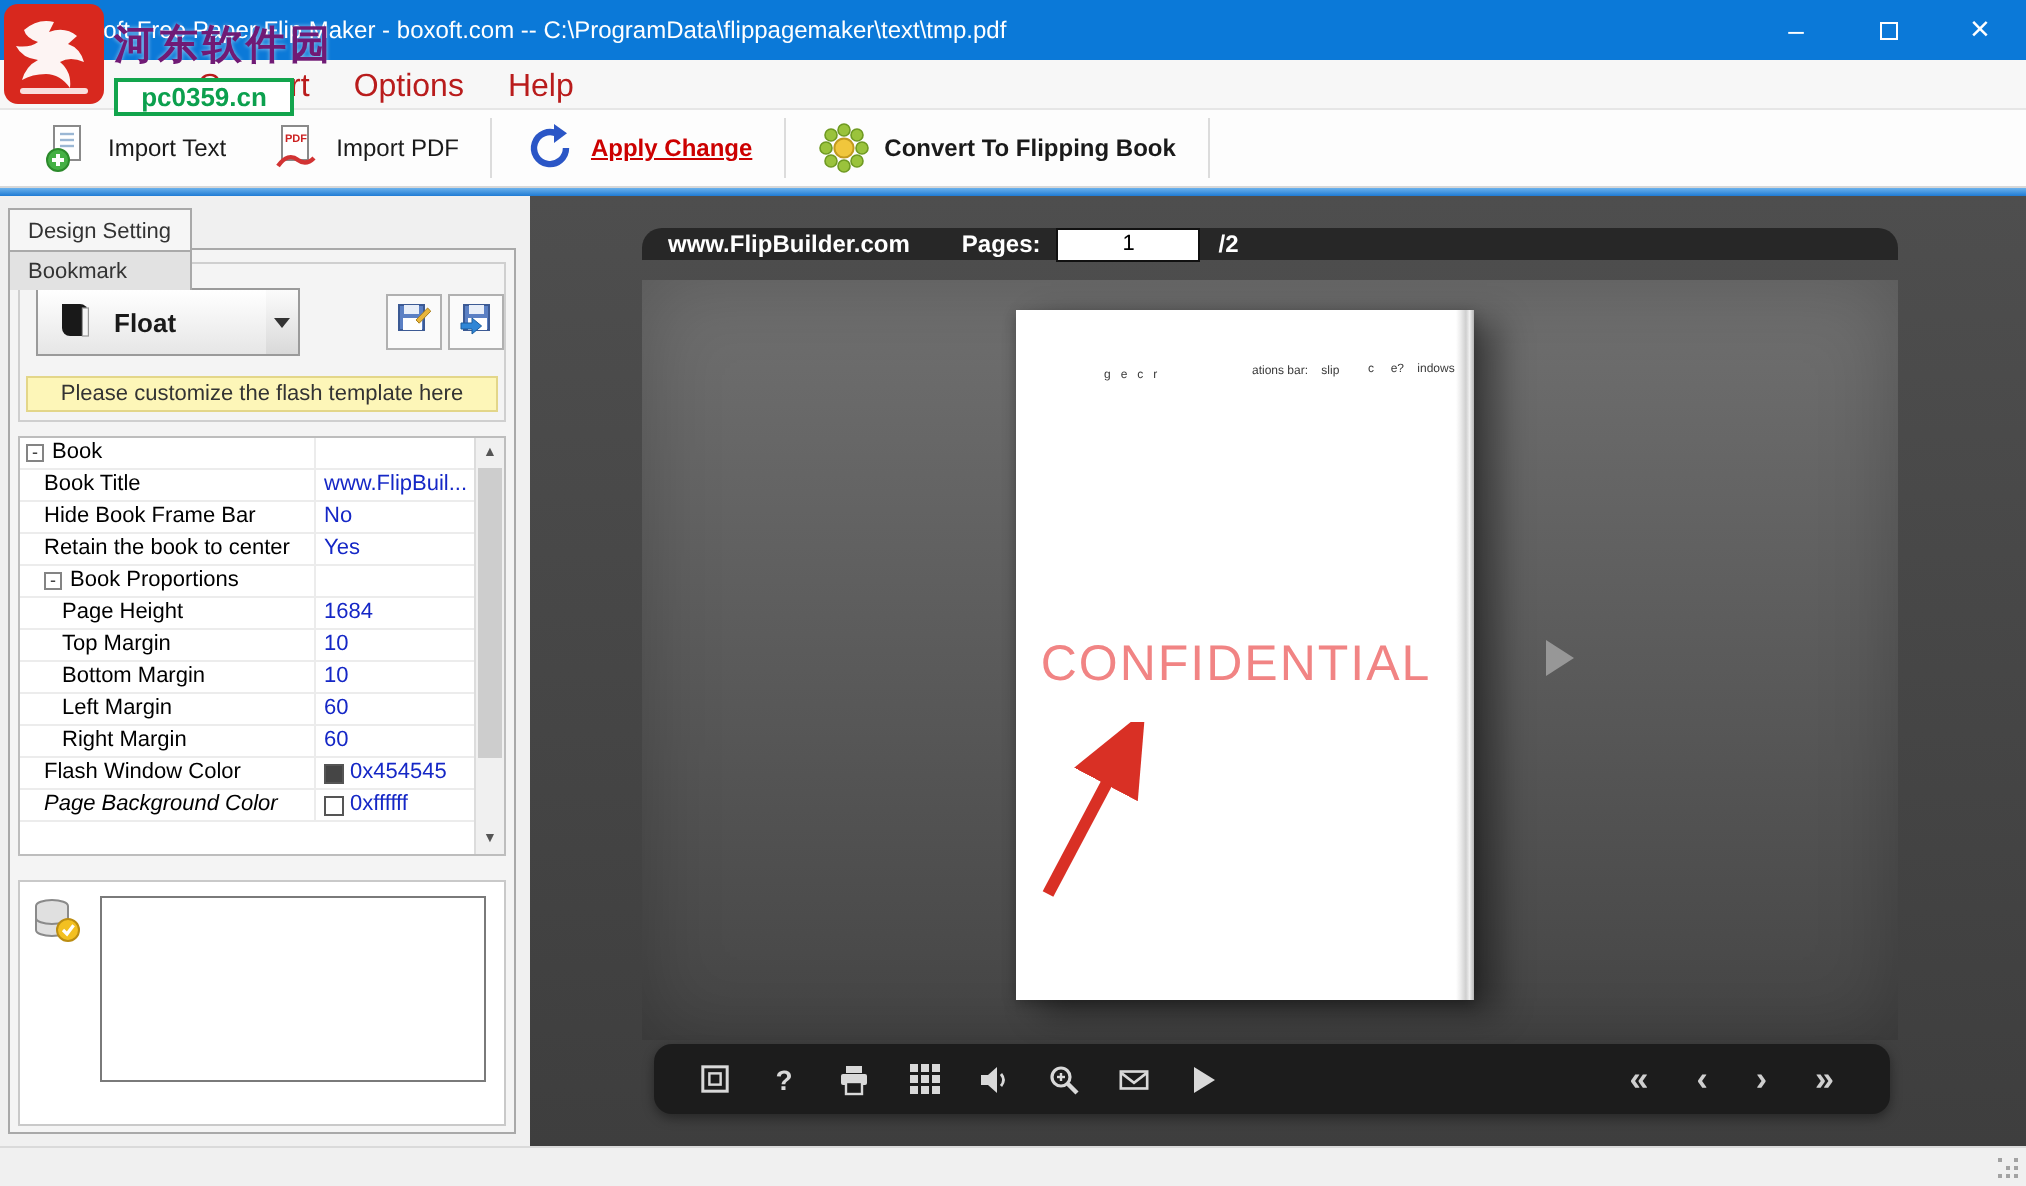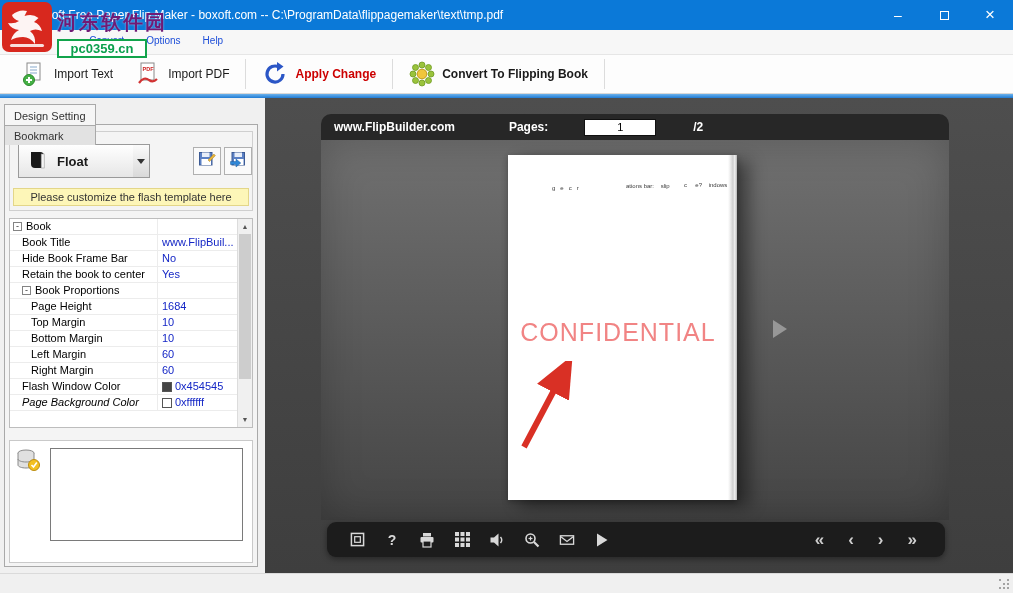--- a/index.html
+++ b/index.html
@@ -15,32 +15,32 @@
     display:flex; align-items:center; color:#fff; }
   .app-icon { width:18px; height:18px; margin-left:7px; flex:none; }
   .title-text { margin-left:6px; font-size:12px; white-space:nowrap; }
   .win-controls { margin-left:auto; display:flex; height:100%; }
   .win-btn { width:46px; height:100%; display:flex; align-items:center; justify-content:center;
     font-size:14px; color:#fff; }
   .maxbox { width:9px; height:9px; border:1px solid #fff; display:inline-block; }
 
   
   .menubar { position:absolute; top:30px; left:0; right:0; height:24px; background:#f7f7f7;
-    display:flex; align-items:flex-start; padding:3px 0 0 6px; font-size:10px; color:#1d4ed8; }
+    display:flex; align-items:flex-start; padding:3px 0 0 6px; font-size:16px; color:#b91c1c; }
   .menu-item { padding:2px 11px; }
   .menu-item.first { margin-right:34px; }
 
   
   .apptoolbar { position:absolute; top:54px; left:0; right:0; height:40px; background:#fdfdfd;
     border-top:1px solid #e6e6e6; border-bottom:1px solid #d8d8d8;
     display:flex; align-items:center; padding-left:10px; }
   .tb-btn { display:flex; align-items:center; gap:7px; padding:5px 11px; font-size:12px; }
   .tb-icon { width:26px; height:26px; flex:none; }
   .tb-sep { width:1px; height:30px; background:#dcdcdc; margin:0 5px; }
-  .lbl-red { color:#cc0000; font-weight:bold; }
+  .lbl-red { color:#cc0000; font-weight:bold; text-decoration:underline; }
   .lbl-bold { font-weight:bold; }
   .blue-strip { position:absolute; top:94px; left:0; right:0; height:4px;
     background:linear-gradient(#6cb2ec,#1f7bd4); }
 
   
   .sidebar { position:absolute; top:98px; left:0; width:265px; bottom:20px; background:#f0f0f0; }
   .tabs { position:absolute; top:6px; left:4px; display:flex; z-index:2;flex-direction:column; }
   .tab { font-size:11px; padding:4px 9px 3px; border:1px solid #a9a9a9; border-bottom:none;
     background:#e2e2e2; color:#333; margin-right:1px; }
   .tab.active { background:#f6f6f6; padding-top:5px; }
@@ -88,22 +88,22 @@
 
   .flash-box { position:absolute; left:4px; right:4px; top:315px; bottom:3px; background:#fff;
     border:1px solid #c9c9c9; }
   .db-icon { position:absolute; left:5px; top:6px; width:26px; height:26px; }
   .inner-rect { position:absolute; left:40px; top:7px; right:9px; bottom:21px;
     border:1px solid #7a7a7a; background:#fff; }
 
   
   .preview { position:absolute; top:98px; left:265px; right:0; bottom:20px;
     background:linear-gradient(180deg,#4e4e4e,#3e3e3e); }
-  .stage-header { position:absolute; left:56px; right:64px; top:16px; height:26px; background:#272727;
-    border-radius:10px 10px 0 0; display:flex; align-items:center; color:#fff; font-size:12px;gap:28px; }
+  .stage-header { position:absolute; left:56px; right:64px; top:16px; height:16px; background:#272727;
+    border-radius:10px 10px 0 0; display:flex; align-items:center; color:#fff; font-size:12px; }
   .brand { font-weight:bold; margin-left:13px; }
   .pages-label { font-weight:bold; margin-left:26px; }
   .pages-input { width:72px; height:17px; margin-left:8px; border:1px solid #111; background:#fff;
     text-align:center; font-size:11px; font-family:inherit; }
   .pages-total { font-weight:bold; margin-left:9px; }
   .stage-body { position:absolute; left:56px; right:64px; top:42px; bottom:53px;
     background:linear-gradient(#707070,#454545); box-shadow:inset 0 0 40px rgba(0,0,0,.22); }
 
   .book-page { position:absolute; left:187px; top:15px; width:229px; height:345px; background:#fff;
     box-shadow:12px 6px 16px rgba(0,0,0,.42), 0 2px 6px rgba(0,0,0,.3); }

